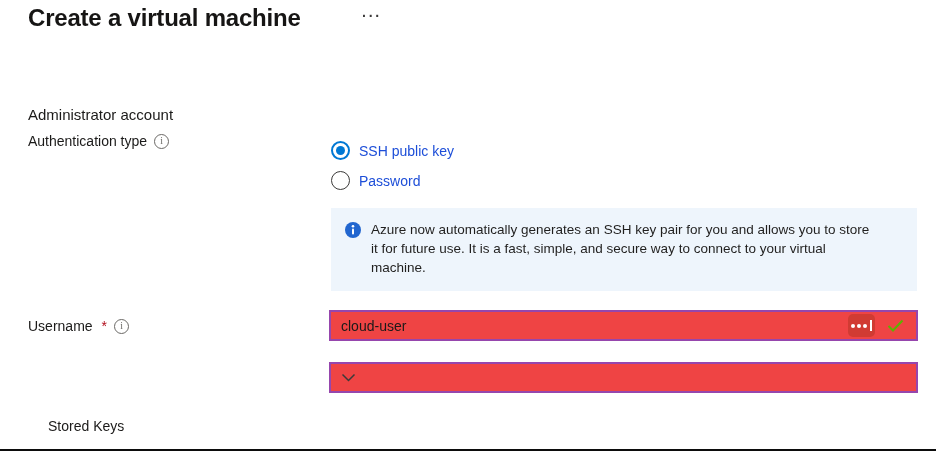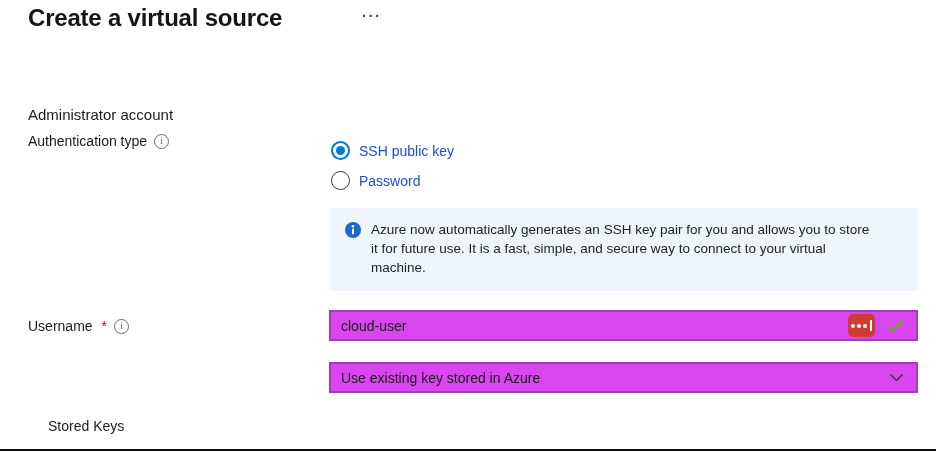--- a/index.html
+++ b/index.html
@@ -28,42 +28,42 @@
   .radio-circle { width:19px; height:19px; border-radius:50%; background:#fff; position:relative; }
   .radio-circle.selected { border:2px solid #0078d4; }
   .radio-circle.selected::after { content:""; position:absolute; left:50%; top:50%; width:9px; height:9px; margin:-4.5px 0 0 -4.5px; border-radius:50%; background:#0078d4; }
   .radio-circle.unselected { border:1.5px solid #3b3a39; }
   .radio-label { font-size:14px; color:#1d4ed8; }
 
   .info-box { position:absolute; left:331px; top:208px; width:586px; height:83px; background:#eef5fc; border-radius:0; }
   .info-box-icon { position:absolute; left:14px; top:14px; width:16px; height:16px; }
   .info-box-text { position:absolute; left:40px; top:12px; max-width:508px; font-size:13.5px; line-height:19px; color:#201f1e; }
 
-  .field { position:absolute; left:329px; width:589px; height:31px; background:#d946ef; border:2px solid #9646ad; }
+  .field { position:absolute; left:329px; width:589px; height:31px; background:#ef4444; border:2px solid #9646ad; }
   .field-user { top:310px; }
   .field-ssh  { top:362px; }
   .field-keys { top:410px; }
   .text-input { width:100%; height:100%; border:none; outline:none; background:transparent; font-family:"Liberation Sans","DejaVu Sans",sans-serif; font-size:14px; color:#1b1a19; padding:0 84px 0 10px; }
   .dropdown { display:flex; align-items:center; justify-content:space-between; padding:0 12px 0 10px; cursor:pointer; }
   .dropdown-value { font-size:14px; color:#1b1a19; }
 
   .autofill-icon { position:absolute; right:41px; top:2px; width:27px; height:23px; background:#d13b33; border-radius:5px; display:flex; align-items:center; justify-content:center; gap:2px; cursor:pointer; }
   .autofill-icon .dot { width:4px; height:4px; border-radius:50%; background:#fff; }
   .autofill-icon .caret { width:2px; height:11px; background:#fff; margin-left:1px; }
 
   .valid-check { position:absolute; right:12px; top:7px; }
 
   .bottom-divider { position:absolute; left:0; top:449px; width:936px; height:2px; background:#0c0c0c; }
 </style>
 </head>
 <body>
 
 <div class="canvas">
 
-  <h1 class="page-title">Create a virtual source</h1>
+  <h1 class="page-title">Create a virtual machine</h1>
   <div class="more-dots">···</div>
 
   <h2 class="section-heading">Administrator account</h2>
 
   <div class="field-label lbl-auth">
     <span>Authentication type</span>
     <span class="info-outline-icon"></span>
   </div>
 
   <div class="radio-option radio-1">
@@ -100,21 +100,20 @@
         <span class="caret"></span>
     </span>
     <span class="valid-check">
       <svg width="17" height="14" viewBox="0 0 17 14">
         <polyline points="1.5,7 6,11.5 15.5,1.5" fill="none" stroke="#5db300" stroke-width="2"></polyline>
       </svg>
     </span>
   </div>
 
   <div class="field field-ssh dropdown">
-    <span class="dropdown-value">Use existing key stored in Azure</span>
     <span>
       <svg width="15" height="10" viewBox="0 0 15 10">
         <polyline points="1.5,1.5 7.5,7.5 13.5,1.5" fill="none" stroke="#3b3a39" stroke-width="1.5"></polyline>
       </svg>
     </span>
   </div>
 
   <div class="field-label lbl-keys">
     <span>Stored Keys</span>
   </div>

